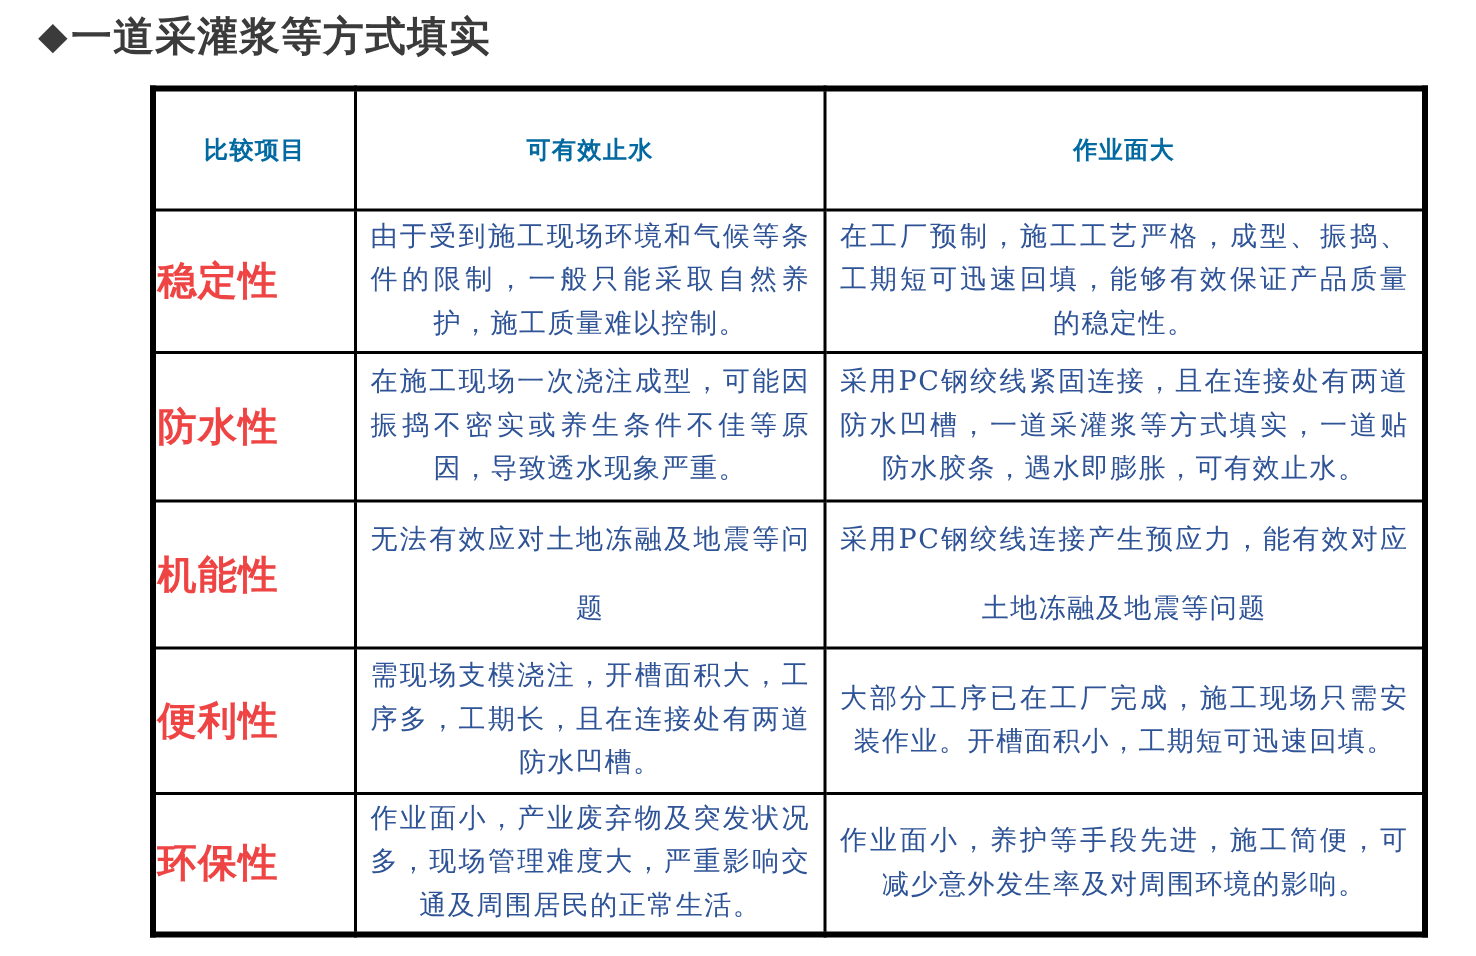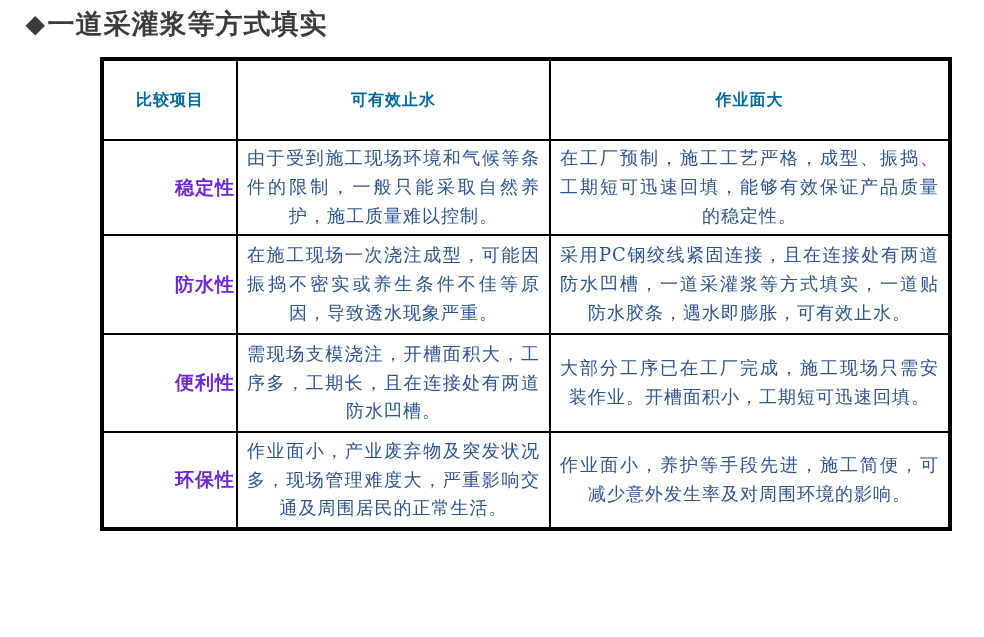--- a/index.html
+++ b/index.html
@@ -44,24 +44,24 @@
   tbody tr:nth-child(5) { height: 94px; }
 
   th.col-head {
     font-size: 16px;
     font-weight: bold;
     color: #0369a1;
     text-align: center;
     letter-spacing: 1px;
   }
   td.row-label {
-    font-size: 19px;
+    font-size: 26px;
     font-weight: bold;
-    color: #6d28d9;
-    text-align: right;
+    color: #ef4444;
+    text-align: left;
     letter-spacing: 1px;
   }
   td.body-cell {
     font-family: "DejaVu Serif", "Liberation Serif", serif;
     font-size: 18px;
     color: #2e5396;
     text-align: justify;
     text-align-last: center;
     line-height: 1.6;
     padding: 2px 9px;
@@ -94,20 +94,25 @@
     <tr>
       <td class="row-label">稳定性</td>
       <td class="body-cell">由于受到施工现场环境和气候等条件的限制，一般只能采取自然养护，施工质量难以控制。</td>
       <td class="body-cell">在工厂预制，施工工艺严格，成型、振捣、工期短可迅速回填，能够有效保证产品质量的稳定性。</td>
     </tr>
     <tr>
       <td class="row-label">防水性</td>
       <td class="body-cell">在施工现场一次浇注成型，可能因振捣不密实或养生条件不佳等原因，导致透水现象严重。</td>
       <td class="body-cell">采用PC钢绞线紧固连接，且在连接处有两道防水凹槽，一道采灌浆等方式填实，一道贴防水胶条，遇水即膨胀，可有效止水。</td>
     </tr>
+    <tr class="tall">
+      <td class="row-label">机能性</td>
+      <td class="body-cell">无法有效应对土地冻融及地震等问题</td>
+      <td class="body-cell">采用PC钢绞线连接产生预应力，能有效对应土地冻融及地震等问题</td>
+    </tr>
     <tr>
       <td class="row-label">便利性</td>
       <td class="body-cell">需现场支模浇注，开槽面积大，工序多，工期长，且在连接处有两道防水凹槽。</td>
       <td class="body-cell">大部分工序已在工厂完成，施工现场只需安装作业。开槽面积小，工期短可迅速回填。</td>
     </tr>
     <tr>
       <td class="row-label">环保性</td>
       <td class="body-cell">作业面小，产业废弃物及突发状况多，现场管理难度大，严重影响交通及周围居民的正常生活。</td>
       <td class="body-cell">作业面小，养护等手段先进，施工简便，可减少意外发生率及对周围环境的影响。</td>
     </tr>

